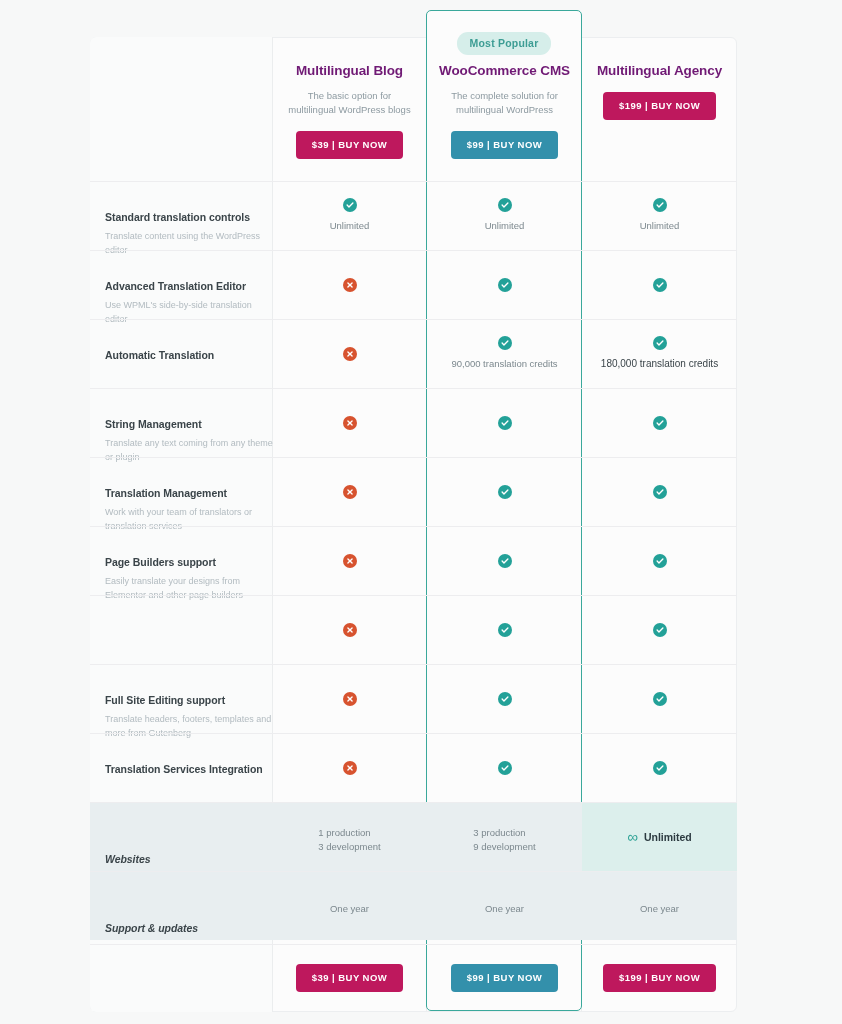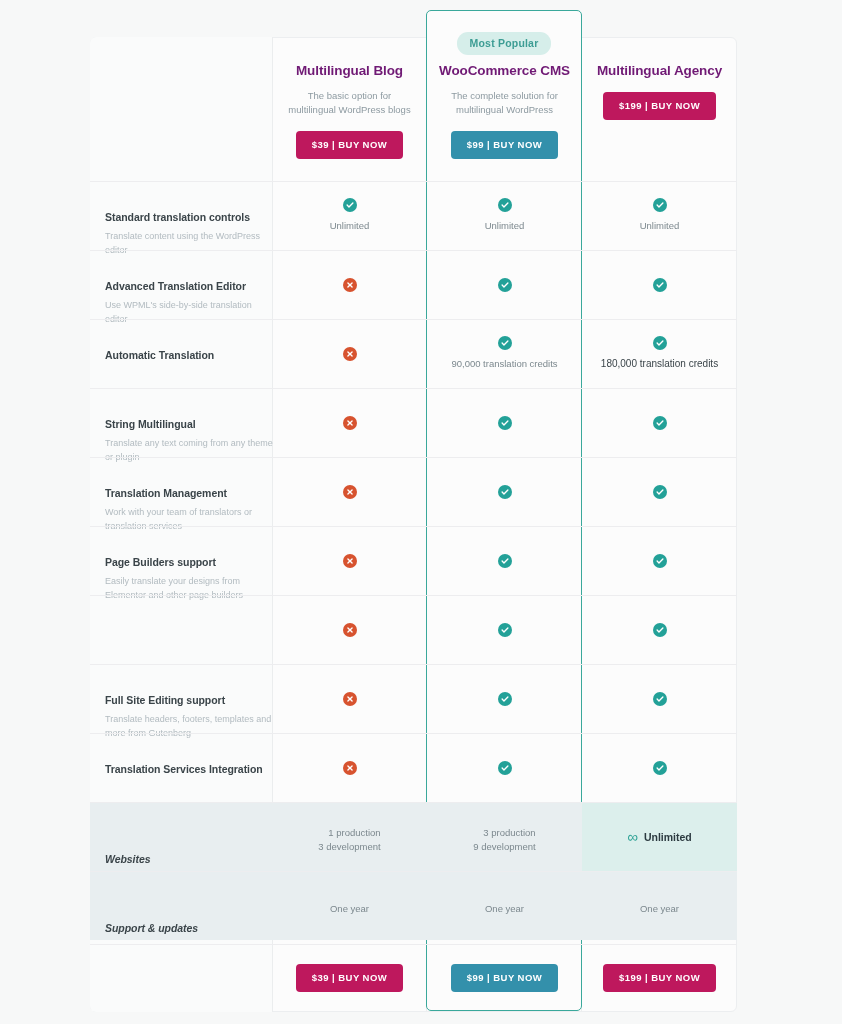--- a/index.html
+++ b/index.html
@@ -150,21 +150,21 @@
     font-size: 9px;
     line-height: 1.5;
     color: #b2bbc0;
   }
 
   .cell-val {
     position: absolute;
     top: 0;
     width: 155px;
     height: 100%;
-    text-align: right;
+    text-align: left;
     display: flex;
     flex-direction: column;
     align-items: center;
     justify-content: center;
   }
   .cell-val.c0 { left: 182px; }
   .cell-val.c1 { left: 337px; }
   .cell-val.c2 { left: 492px; }
 
   
@@ -357,21 +357,21 @@
             <svg width="8" height="8" viewBox="0 0 10 10">
               <path d="M1.4 5.1 L3.7 7.4 L8.6 2.4" stroke="#ffffff" stroke-width="1.7" fill="none" stroke-linecap="round" stroke-linejoin="round"></path>
             </svg>
           </span>
           <div class="val-text bold">180,000 translation credits</div>
         </div>
       </div>
       <div class="row" style="top:388px;height:69px">
         <div class="divider"></div>
         <div class="cell-label">
-          <div class="feat-title">String Multilingual</div>
+          <div class="feat-title">String Management</div>
           <div class="feat-sub">Translate any text coming from any theme or plugin</div>
         </div>
         <div class="cell-val c0">
           <span class="ic cross">
             <svg width="8" height="8" viewBox="0 0 10 10">
               <path d="M2.4 2.4 L7.6 7.6 M7.6 2.4 L2.4 7.6" stroke="#ffffff" stroke-width="1.7" fill="none" stroke-linecap="round"></path>
             </svg>
           </span>
         </div>
         <div class="cell-val c1">

